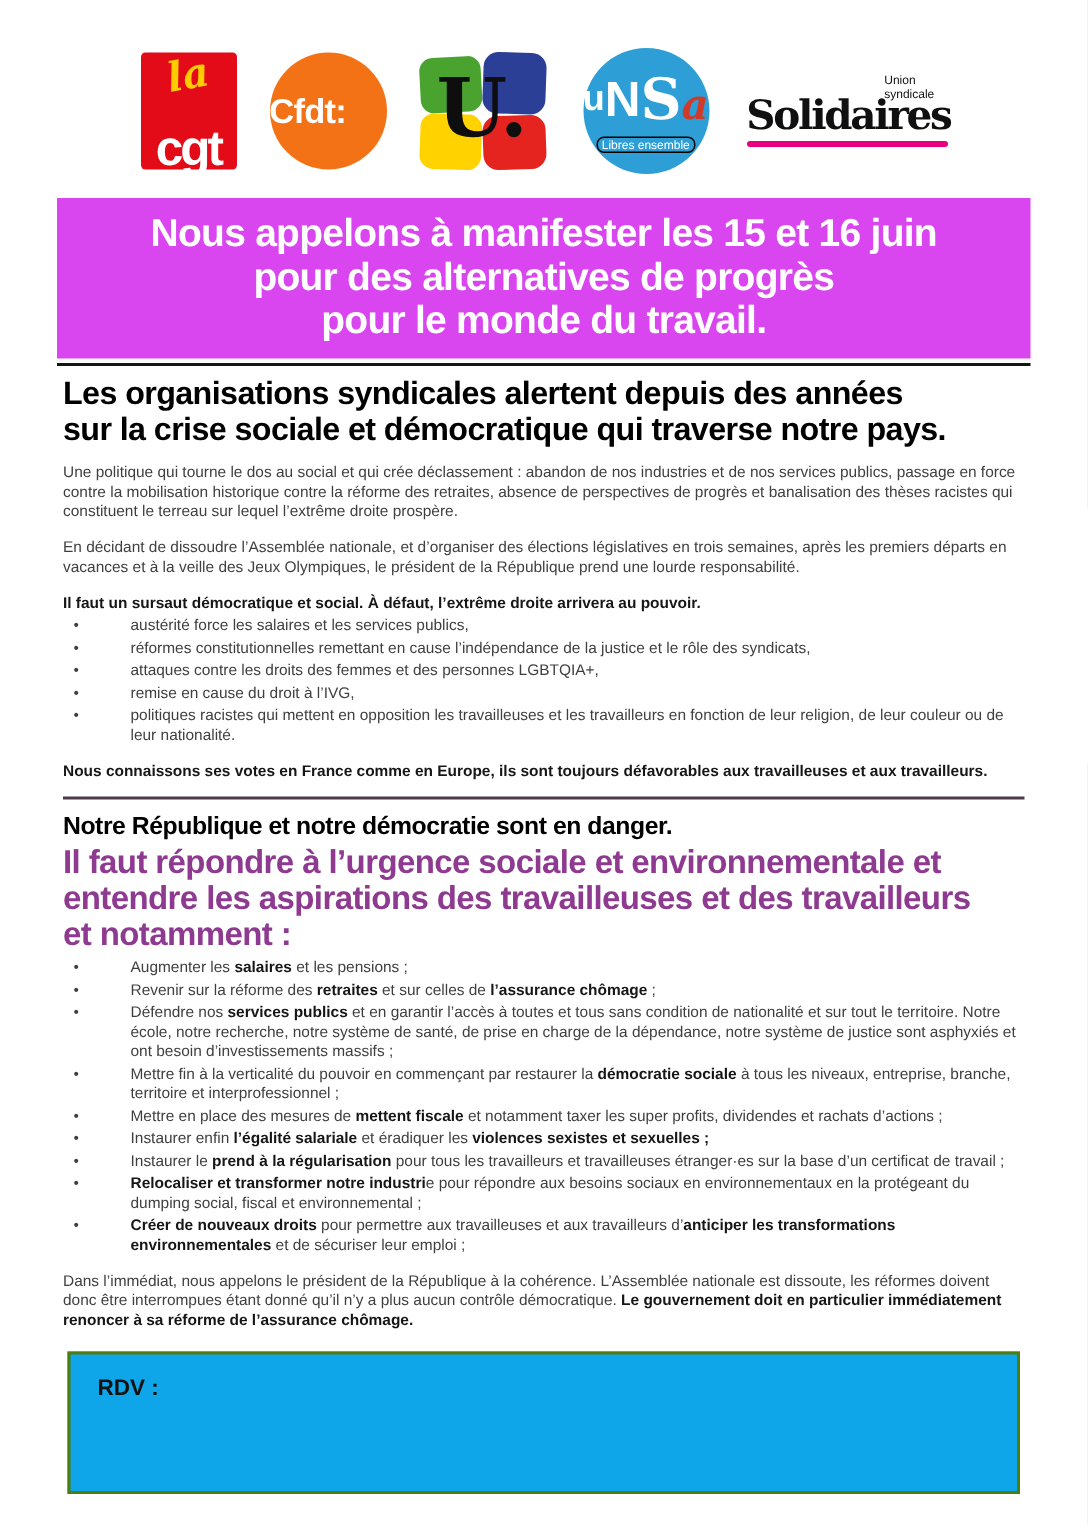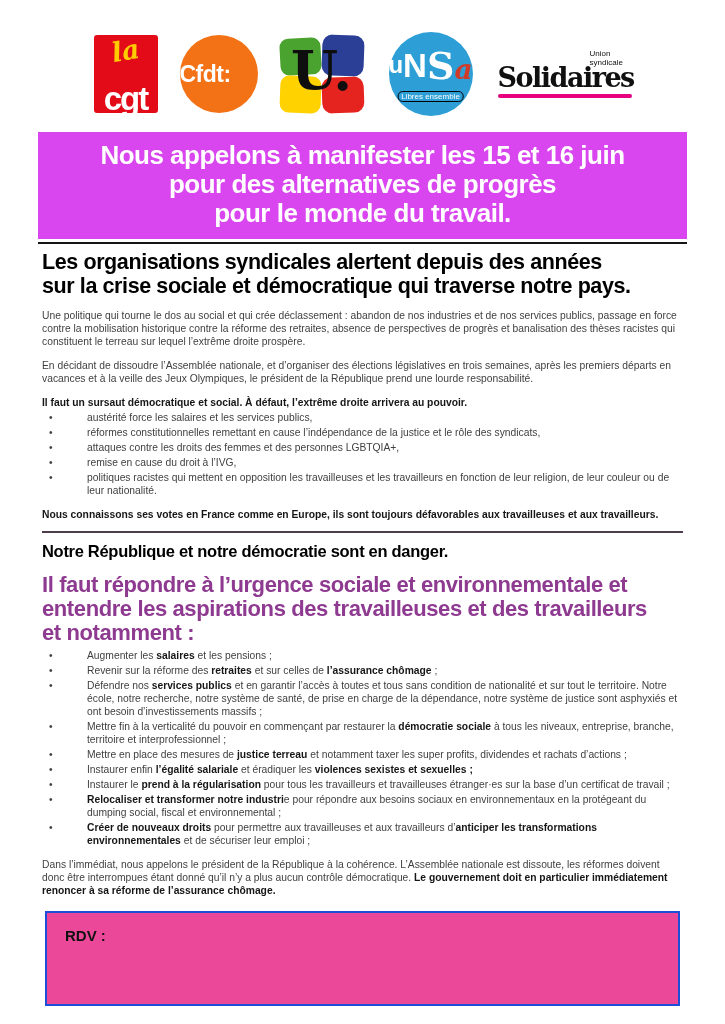--- a/index.html
+++ b/index.html
@@ -48,27 +48,27 @@
   .content { padding:0 42px; }
   .h1 { margin-top:7px; }
   .h1 div { color:#000; font-weight:800; font-size:21.5px; line-height:23.5px; letter-spacing:-0.4px; }
   .para { margin-top:11px; font-size:10.3px; line-height:13px; }
   .para.bold, .b { font-weight:bold; color:#161616; }
   ul.plain { list-style:none; margin-top:2px; }
   ul.plain li { position:relative; padding-left:45px; font-size:10.3px; line-height:13px; margin-top:2px; }
   ul.plain li::before { content:"•"; position:absolute; left:7px; top:0; }
   .divider { margin-top:10px; height:2px; background:#4c3c4c; }
   .h2 { margin-top:9px; color:#000; font-weight:800; font-size:16.5px; line-height:19px; letter-spacing:-0.3px; }
-  .h3 { margin-top:12px; }
+  .h3 { margin-top:2px; }
   .h3 div { color:#8e3a90; font-weight:800; font-size:22px; line-height:24px; letter-spacing:-0.4px; }
   ul.demands { list-style:none; margin-top:4px; }
   ul.demands li { position:relative; padding-left:45px; font-size:10.3px; line-height:13px; margin-top:2px; }
   ul.demands li::before { content:"•"; position:absolute; left:7px; top:0; }
   
-  .rdv-box { margin:14px 45px 0; height:95px; border:2px solid #1d4ed8; background:#ec4899; padding:14px 18px; }
+  .rdv-box { margin:14px 45px 0; height:95px; border:2px solid #4d7c0f; background:#0ea5e9; padding:14px 18px; }
   .rdv-label { font-weight:800; font-size:15px; color:#111; }
 </style>
 </head>
 <body>
 
 <div class="page">
 
   <div class="logos">
     <div class="logo cgt">
       <span class="cgt-la">la</span>
@@ -132,21 +132,21 @@
       <div>Il faut répondre à l’urgence sociale et environnementale et</div>
       <div>entendre les aspirations des travailleuses et des travailleurs</div>
       <div>et notamment :</div>
     </div>
 
     <ul class="demands">
       <li><span>Augmenter les </span><span class="b">salaires</span><span> et les pensions ;</span></li>
       <li><span>Revenir sur la réforme des </span><span class="b">retraites</span><span> et sur celles de </span><span class="b">l’assurance chômage</span><span> ;</span></li>
       <li><span>Défendre nos </span><span class="b">services publics</span><span> et en garantir l’accès à toutes et tous sans condition de nationalité et sur tout le territoire. Notre école, notre recherche, notre système de santé, de prise en charge de la dépendance, notre système de justice sont asphyxiés et ont besoin d’investissements massifs ;</span></li>
       <li><span>Mettre fin à la verticalité du pouvoir en commençant par restaurer la </span><span class="b">démocratie sociale</span><span> à tous les niveaux, entreprise, branche, territoire et interprofessionnel ;</span></li>
-      <li><span>Mettre en place des mesures de </span><span class="b">justice terreau</span><span> et notamment taxer les super profits, dividendes et rachats d’actions ;</span></li>
+      <li><span>Mettre en place des mesures de </span><span class="b">mettent fiscale</span><span> et notamment taxer les super profits, dividendes et rachats d’actions ;</span></li>
       <li><span>Instaurer enfin </span><span class="b">l’égalité salariale</span><span> et éradiquer les </span><span class="b">violences sexistes et sexuelles ;</span></li>
       <li><span>Instaurer le </span><span class="b">prend à la régularisation</span><span> pour tous les travailleurs et travailleuses étranger·es sur la base d’un certificat de travail ;</span></li>
       <li><span class="b">Relocaliser et transformer notre industri</span><span>e pour répondre aux besoins sociaux en environnementaux en la protégeant du dumping social, fiscal et environnemental ;</span></li>
       <li><span class="b">Créer de nouveaux droits</span><span> pour permettre aux travailleuses et aux travailleurs d’</span><span class="b">anticiper les transformations environnementales</span><span> et de sécuriser leur emploi ;</span></li>
     </ul>
 
     <p class="para"><span>Dans l’immédiat, nous appelons le président de la République à la cohérence. L’Assemblée nationale est dissoute, les réformes doivent donc être interrompues étant donné qu’il n’y a plus aucun contrôle démocratique. </span><span class="b">Le gouvernement doit en particulier immédiatement renoncer à sa réforme de l’assurance chômage.</span></p>
   </div>
 
   <div class="rdv-box">

